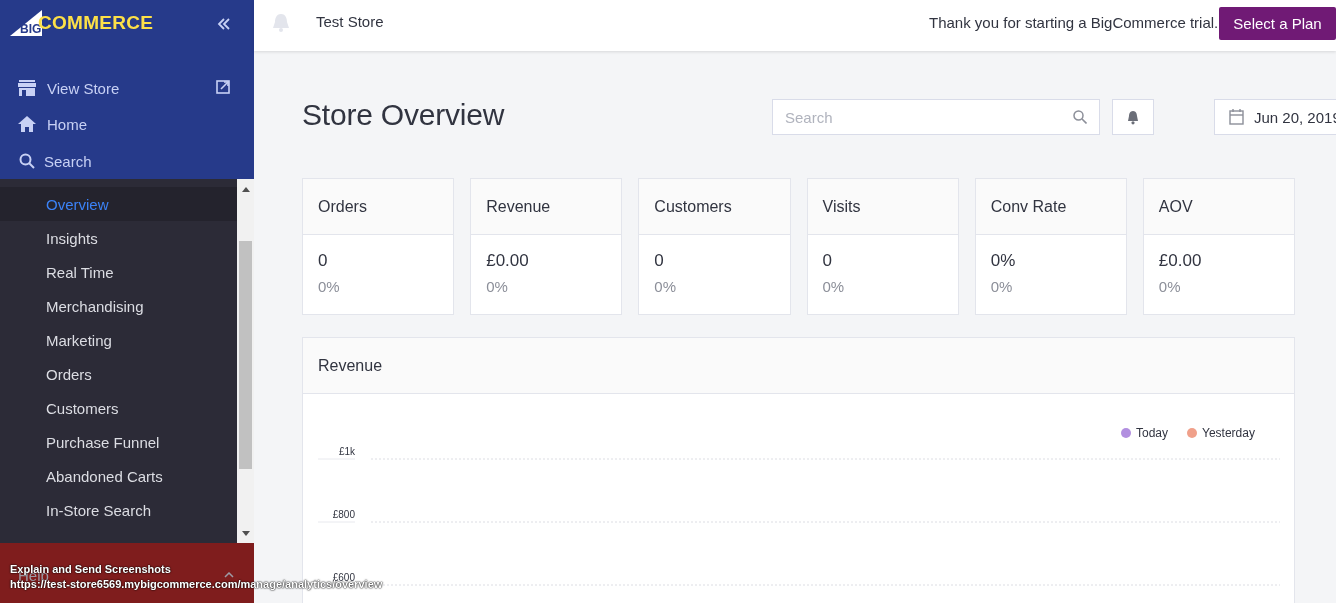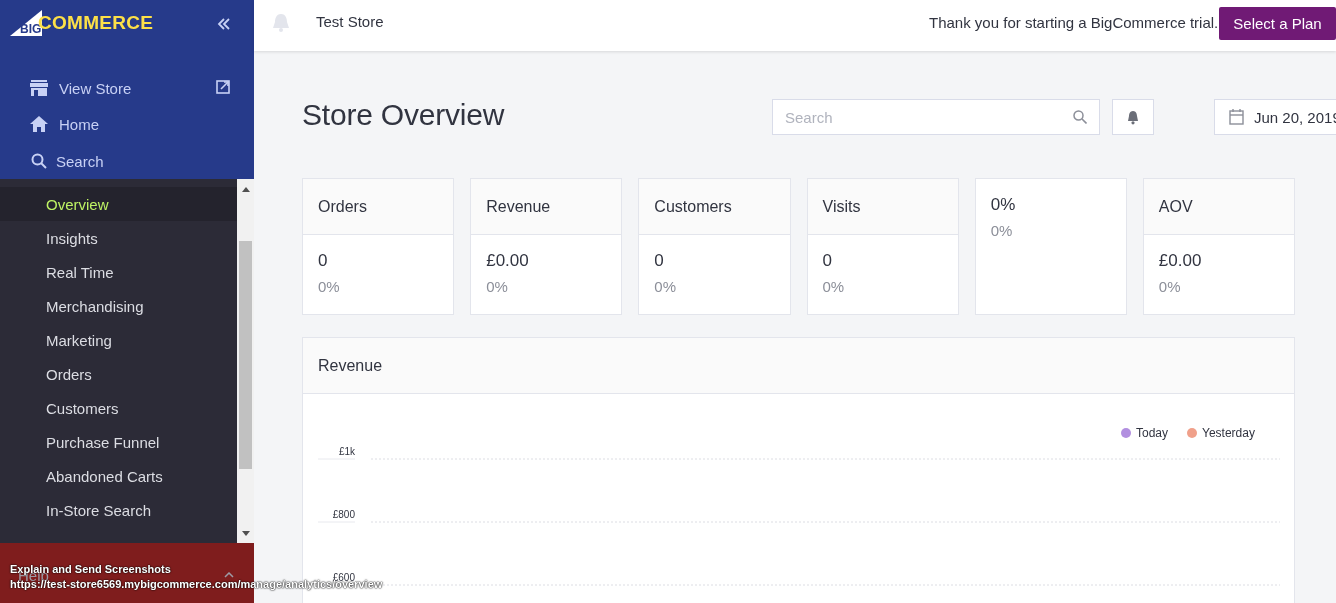--- a/index.html
+++ b/index.html
@@ -6,27 +6,27 @@
     html, body { width: 1336px; height: 603px; overflow: hidden; }
     body { font-family: "Liberation Sans", "DejaVu Sans", sans-serif; background: #f4f5f7; color: #313440; position: relative; }
 
     
     .sidebar { position: absolute; left: 0; top: 0; width: 254px; height: 603px; background: #2c2b37; }
     .sidebar-top { position: absolute; left: 0; top: 0; width: 254px; height: 179px; background: #263a8a; }
     .logo { position: absolute; left: 10px; top: 10px; height: 26px; display: flex; align-items: center; }
     .logo svg { display: block; }
     .logo-text { color: #fde047; font-weight: bold; font-size: 19px; letter-spacing: 0.3px; margin-left: -4px; }
     .collapse-btn { position: absolute; left: 214px; top: 14px; width: 20px; height: 20px; color: #c8d1f5; font-size: 20px; line-height: 20px; text-align: center; cursor: pointer; }
-    .top-item { position: absolute; left: 0; width: 254px; height: 34px; display: flex; align-items: center; color: #c8d1f5; font-size: 15px; cursor: pointer; padding-left: 12px; }
+    .top-item { position: absolute; left: 0; width: 254px; height: 34px; display: flex; align-items: center; color: #c8d1f5; font-size: 15px; cursor: pointer; }
     .top-item .ico { width: 20px; height: 20px; margin-left: 17px; margin-right: 10px; display: flex; align-items: center; justify-content: center; }
     .top-item .ext { position: absolute; right: 22px; top: 9px; width: 16px; height: 16px; }
 
     .nav-list { position: absolute; left: 0; top: 187px; width: 237px; height: 357px; overflow: hidden; }
     .nav-item { height: 34px; display: flex; align-items: center; padding-left: 46px; color: #dcdde3; font-size: 15px; cursor: pointer; }
-    .nav-item.active { background: #24232d; color: #bef264; }
+    .nav-item.active { background: #24232d; color: #3b82f6; }
     .scrollbar { position: absolute; left: 237px; top: 179px; width: 17px; height: 364px; background: #f1f1f1; }
     .scroll-up, .scroll-down { position: absolute; left: 0; width: 17px; height: 16px; display: flex; align-items: center; justify-content: center; cursor: pointer; }
     .scroll-up { top: 2px; } .scroll-down { bottom: 2px; }
     .scroll-thumb { position: absolute; left: 2px; top: 62px; width: 13px; height: 228px; background: #c1c1c1; cursor: pointer; }
 
     .sidebar-footer { position: absolute; left: 0; top: 543px; width: 254px; height: 60px; background: #7f1d1d; }
     .help-label { position: absolute; left: 18px; top: 24px; color: #9d9ca6; font-size: 15px; }
     .help-chevron { position: absolute; left: 224px; top: 22px; color: #9d9ca6; font-size: 14px; cursor: pointer; }
     .status-overlay { position: absolute; left: 10px; top: 562px; color: #fff; font-family: "Liberation Sans", sans-serif; font-size: 11px; font-weight: bold; line-height: 15px; text-shadow: 0 0 2px #000, 0 0 1px #000; white-space: nowrap; z-index: 20; pointer-events: none; }
     .status-overlay .url { font-weight: bold; }
@@ -213,20 +213,21 @@
     <div class="stat-head">Customers</div>
     <div class="stat-val">0</div>
     <div class="stat-pct">0%</div>
   </div>
   <div class="stat">
     <div class="stat-head">Visits</div>
     <div class="stat-val">0</div>
     <div class="stat-pct">0%</div>
   </div>
   <div class="stat">
+    <div class="stat-head">Conv Rate</div>
     <div class="stat-val">0%</div>
     <div class="stat-pct">0%</div>
   </div>
   <div class="stat">
     <div class="stat-head">AOV</div>
     <div class="stat-val">£0.00</div>
     <div class="stat-pct">0%</div>
   </div>
 </div>
 

